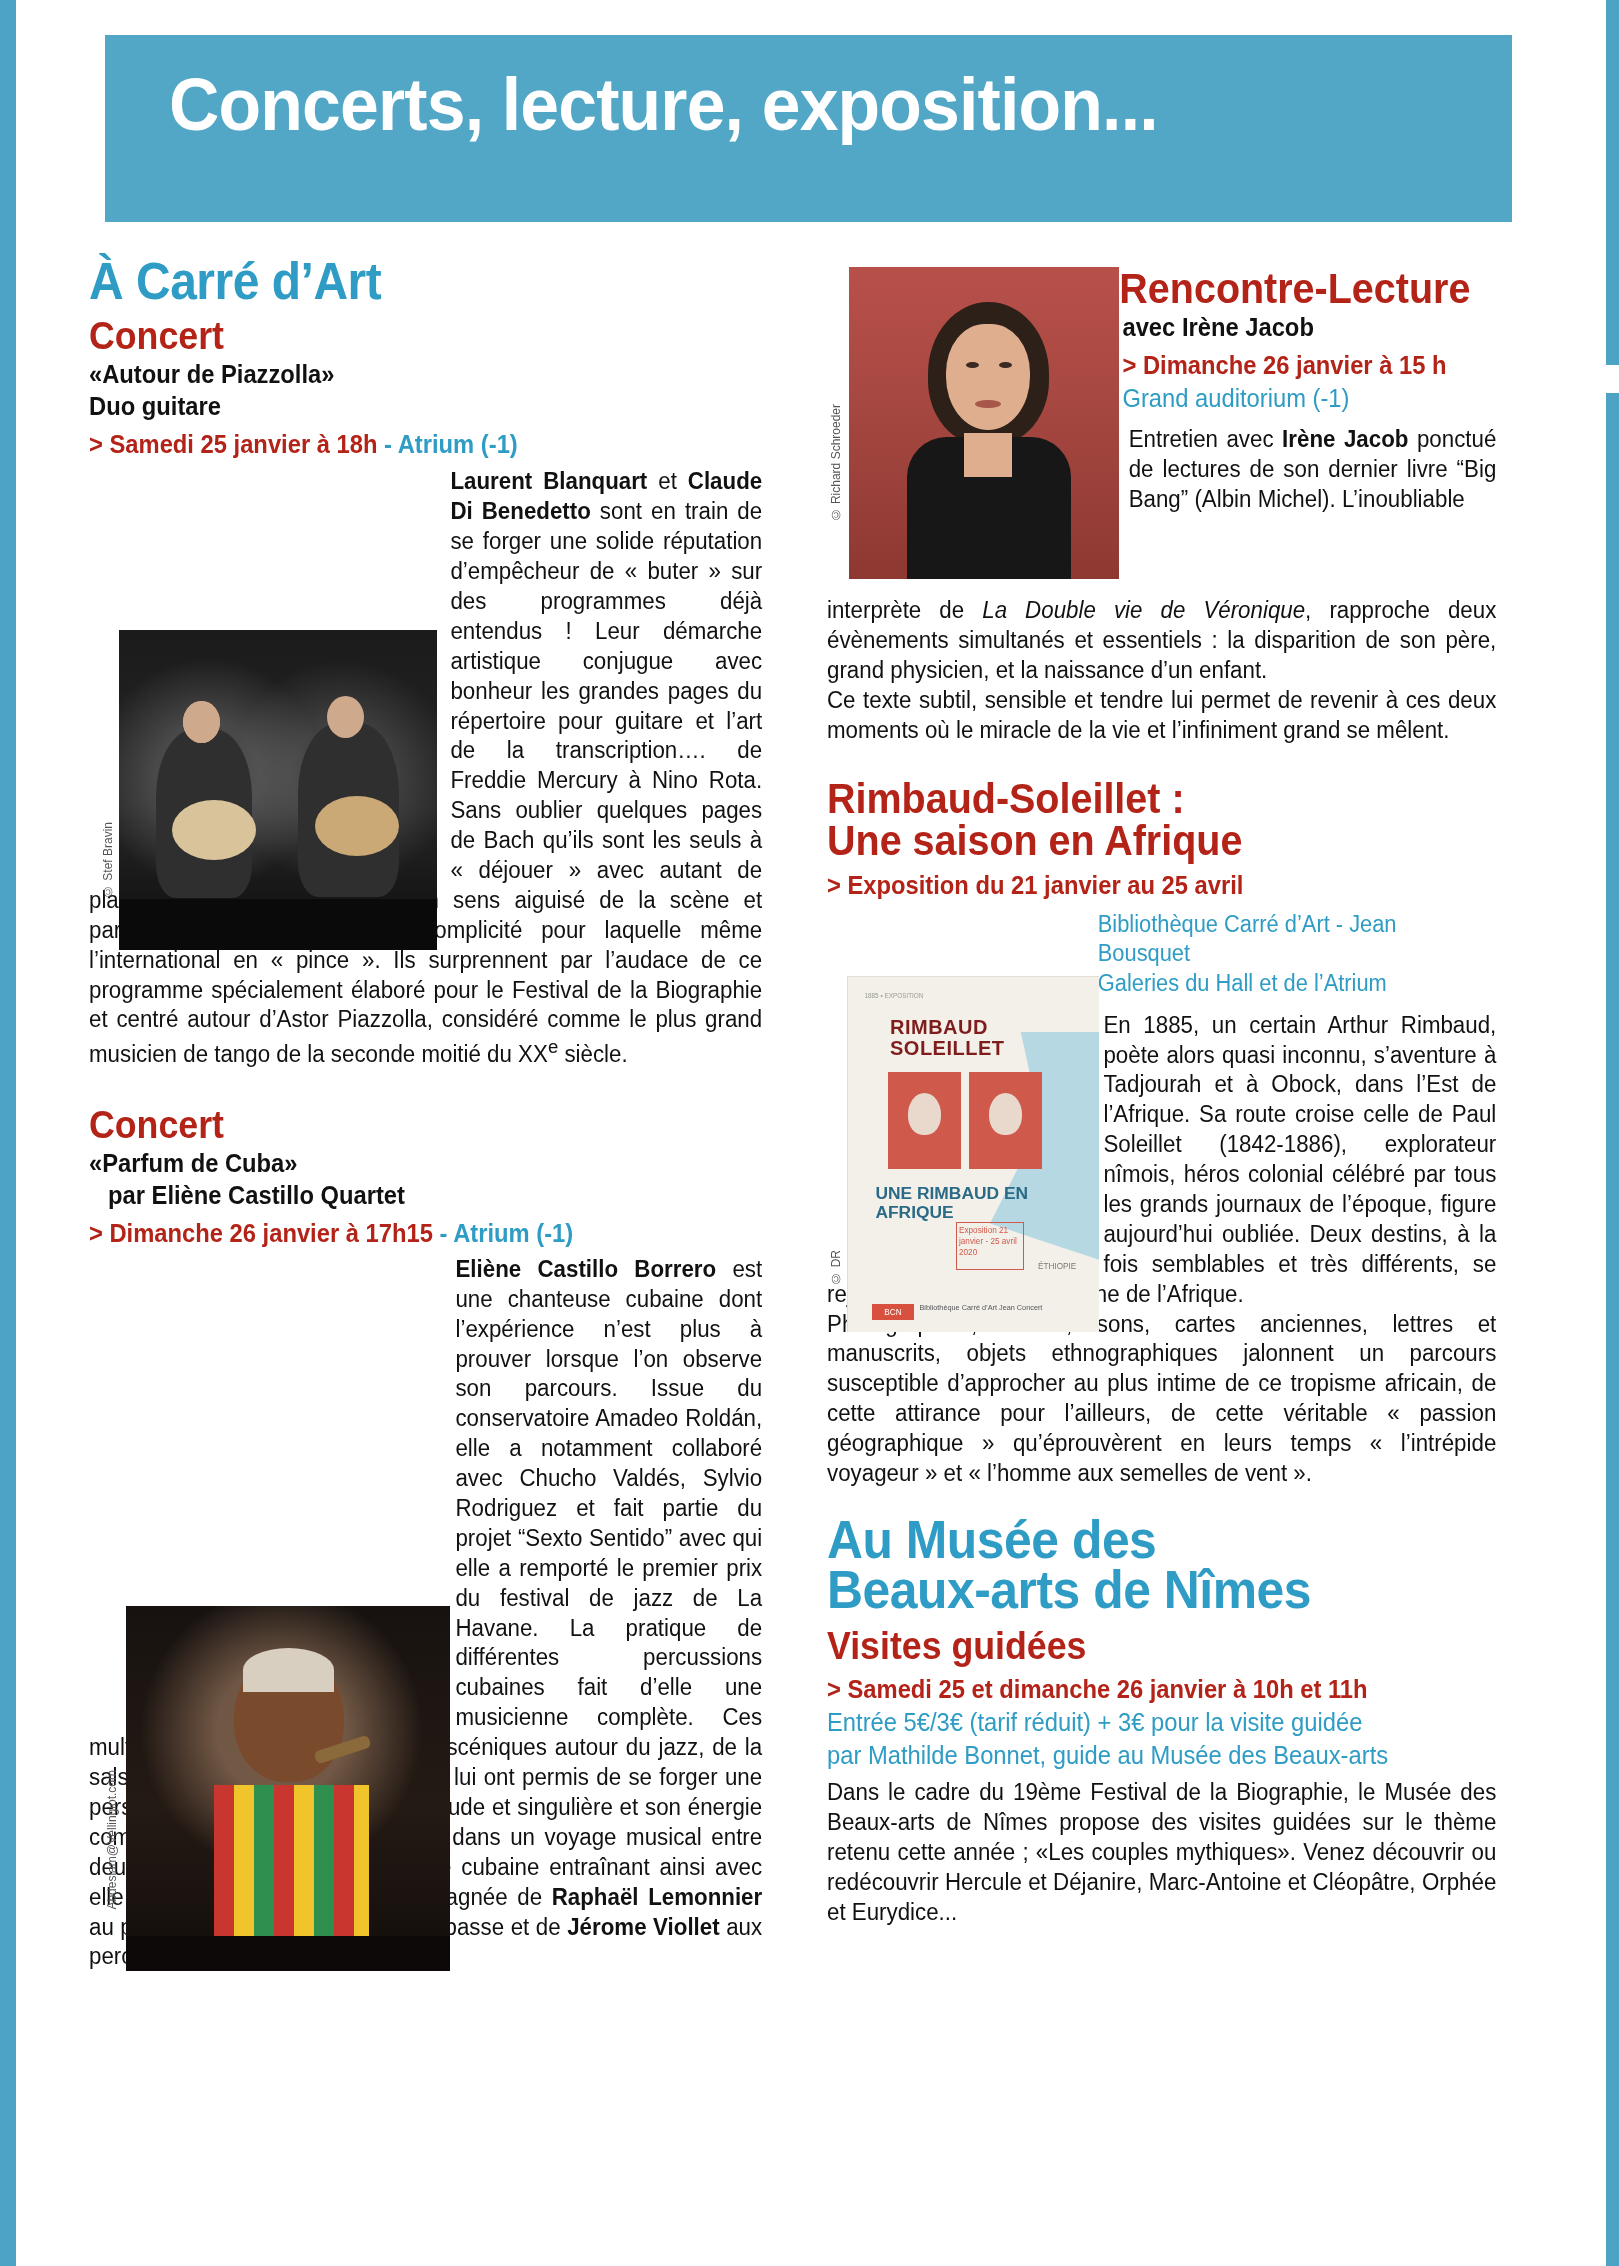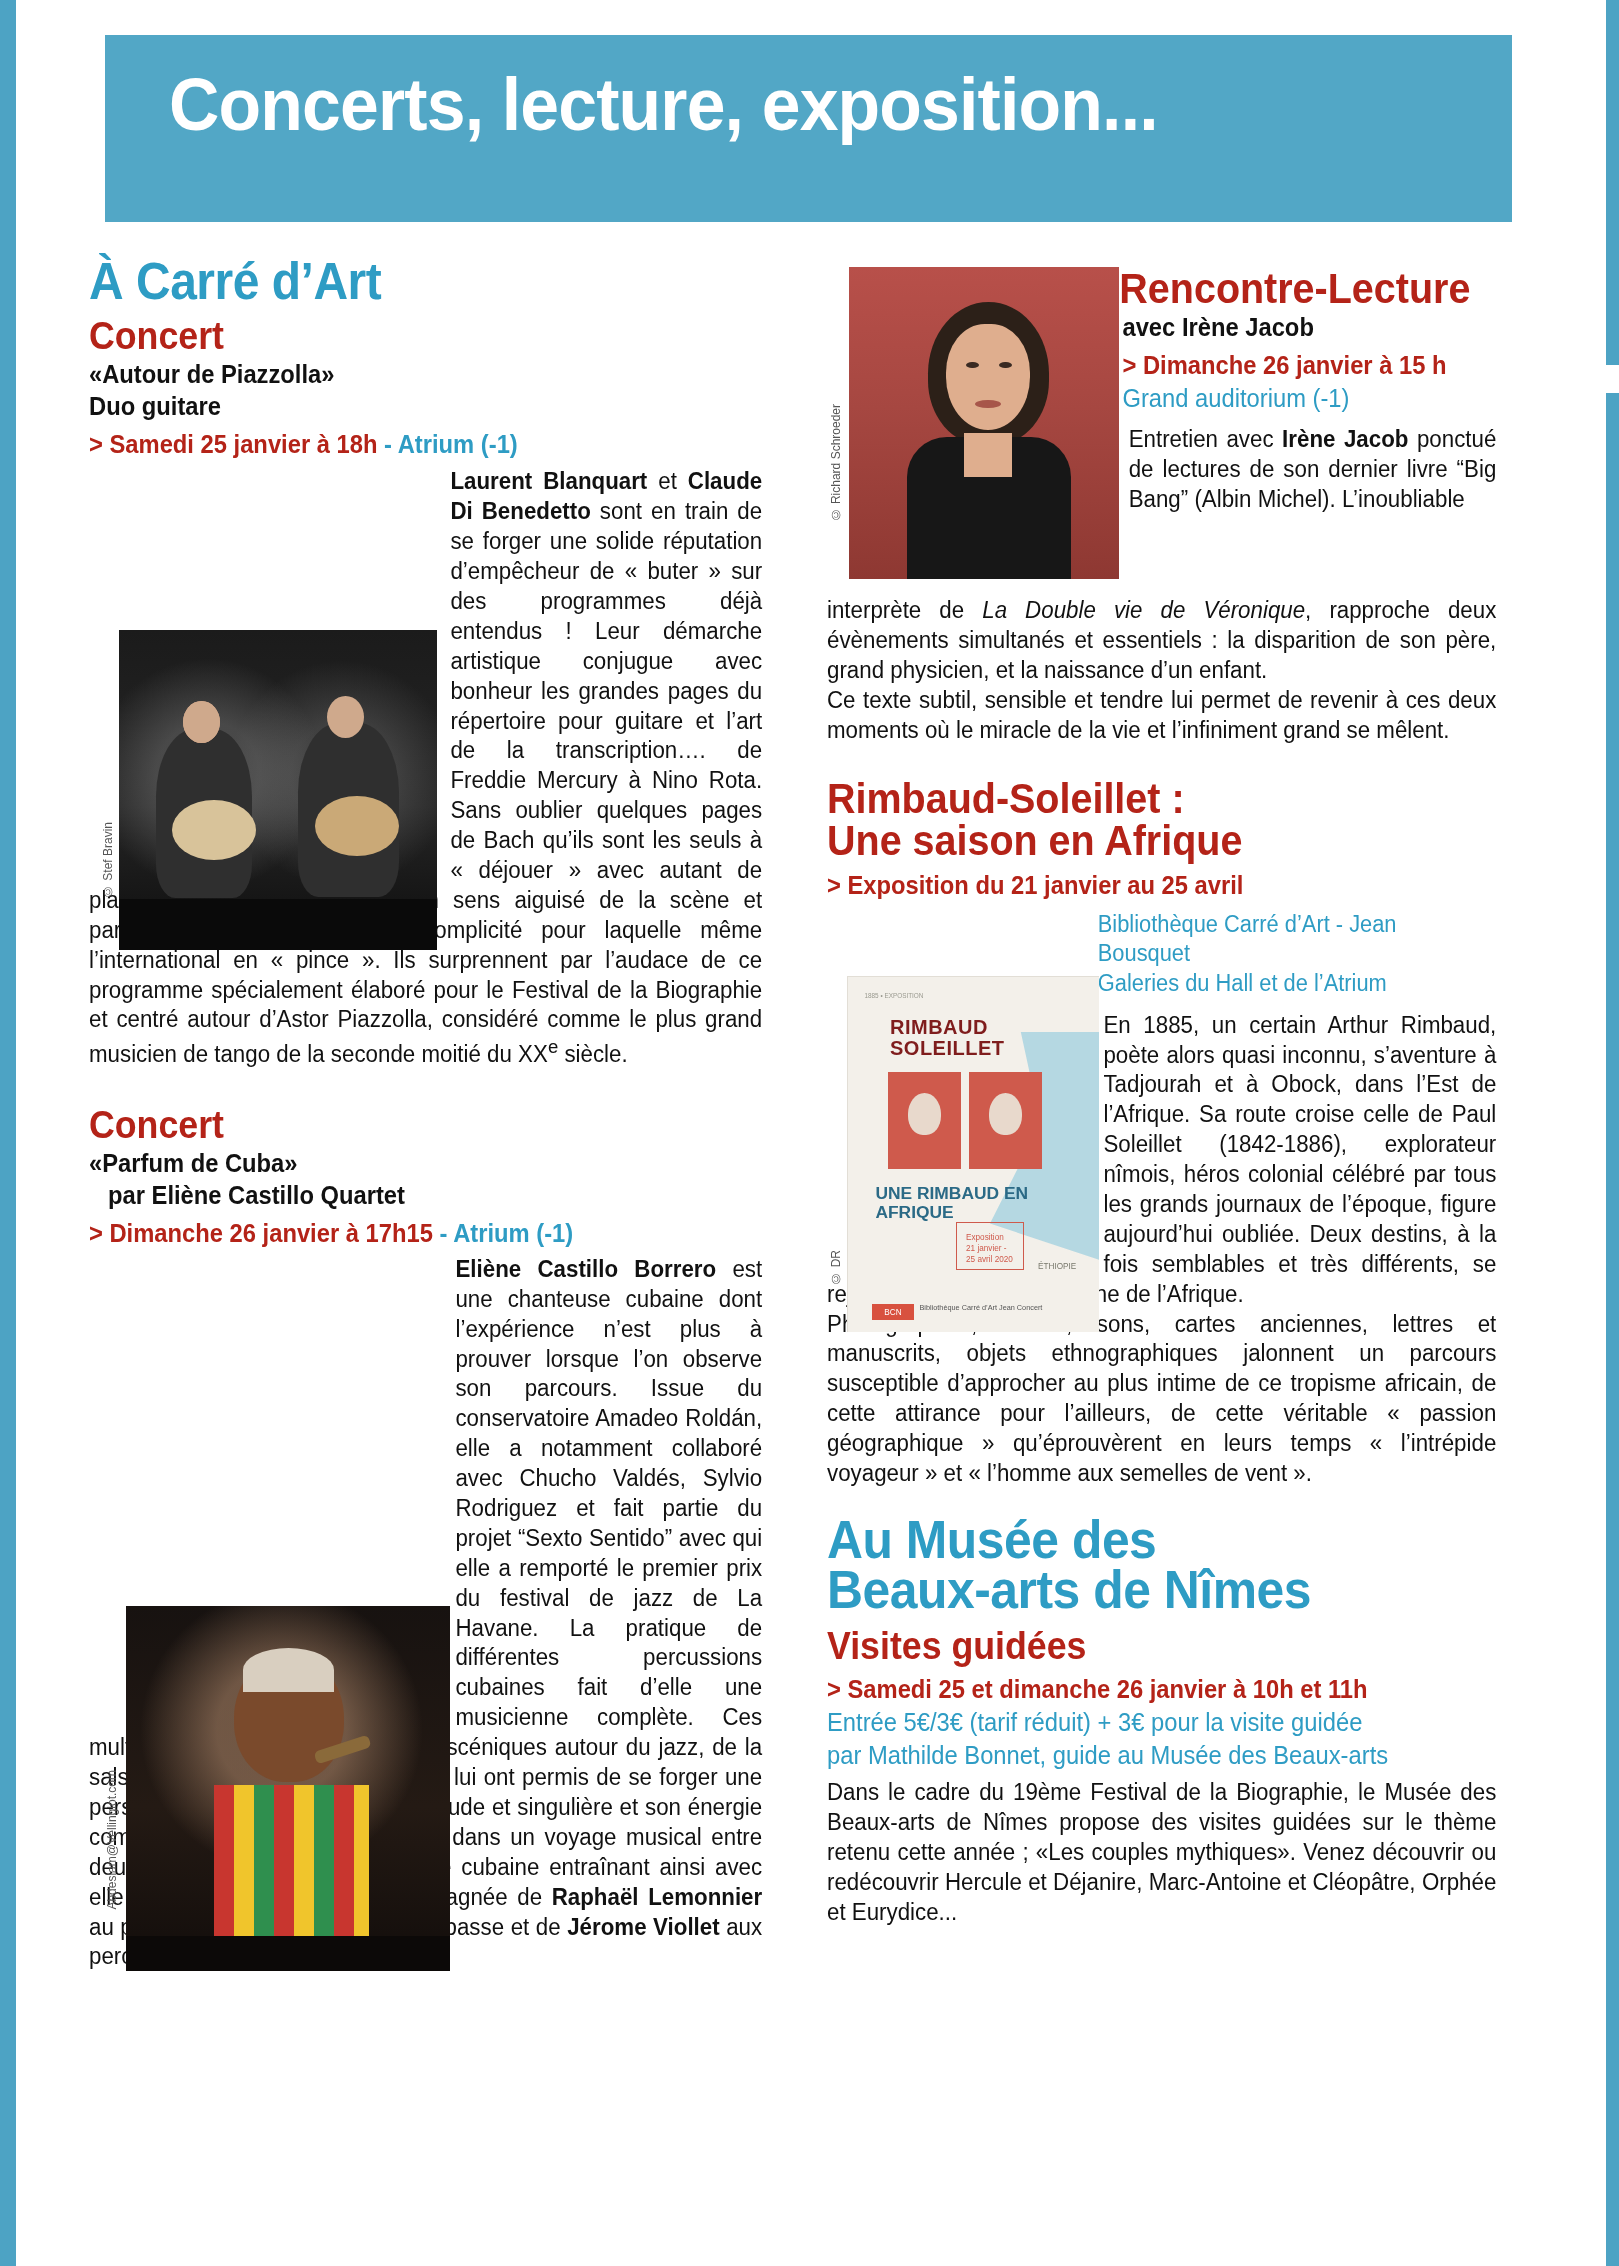--- a/index.html
+++ b/index.html
@@ -256,21 +256,21 @@
   }
   .pst-box {
     position: absolute;
     left: 108px; top: 245px;
     width: 68px; height: 48px;
     border: 0.9px solid #cf5a4c;
     color: #cf5a4c;
     font-family: "Liberation Sans Narrow", "Liberation Sans", sans-serif;
     font-size: 8.2px;
     line-height: 1.35;
-    padding: 9px;
+    padding: 2px;
     box-sizing: border-box;
   }
   .pst-sea {
     position: absolute;
     right: 0; top: 55px;
     width: 110px; height: 228px;
     background: #a9d3e0;
     clip-path: polygon(28% 0, 100% 0, 100% 100%, 0 84%, 46% 40%);
     opacity: 0.85;
   }

